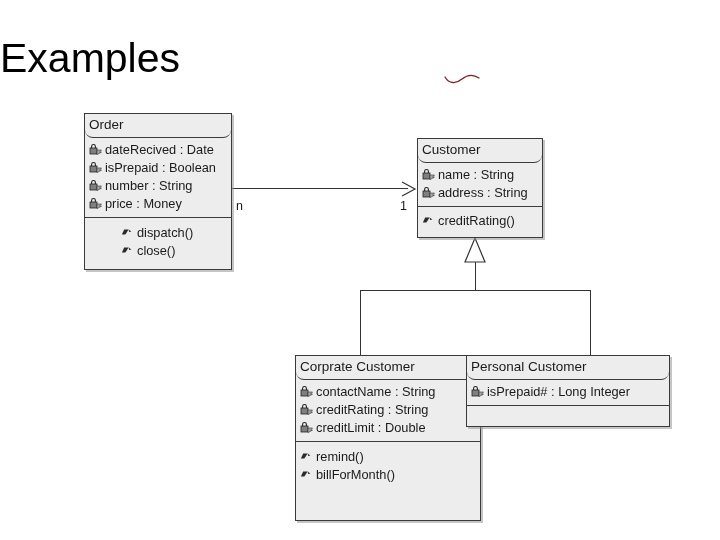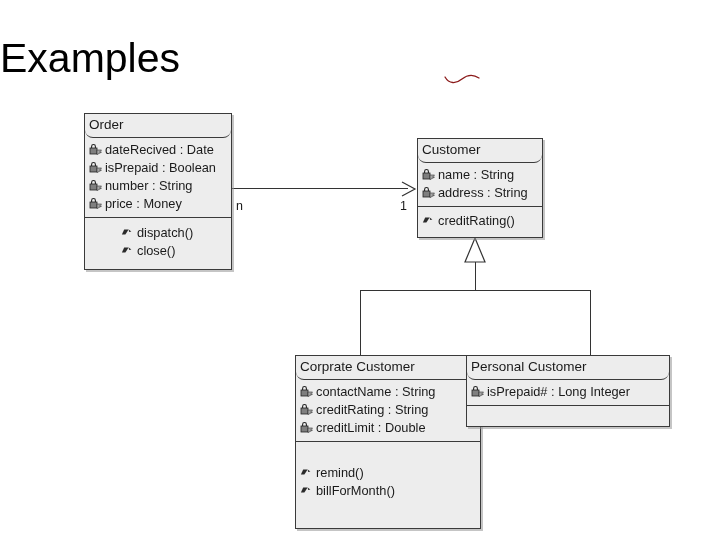--- a/index.html
+++ b/index.html
@@ -288,21 +288,21 @@
         <span class="icon-attr">
           <svg viewBox="0 0 14 14" width="14" height="14">
             <rect x="1" y="5" width="7" height="6" fill="#7f7f7f" stroke="#222" stroke-width="0.8"></rect>
             <path d="M2.6 5 V3.4 a1.9 1.9 0 0 1 3.8 0 V5" fill="none" stroke="#222" stroke-width="1.1"></path>
             <path d="M8 7 L12.5 7 L10.6 9.2 L12.5 9.2 L8 11.6 Z" fill="#a8a8a8" stroke="#333" stroke-width="0.6"></path>
           </svg>
         </span>
         <span class="member-label">creditLimit : Double</span>
       </div>
     </div>
-    <div class="uml-compartment last" style="padding-top:6px; padding-bottom:28px;margin-top:16px;">
+    <div class="uml-compartment last" style="padding-top:6px; padding-bottom:36px;">
       <div class="uml-member">
         <span class="icon-op">
           <svg viewBox="0 0 14 14" width="14" height="14">
             <path d="M3.2 3.6 L7.6 3.6 L4.4 8.4 L0.9 8.4 Z" fill="#2b2b2b"></path>
             <path d="M7.6 3.6 L10.4 5.6 L8.2 6.1 Z" fill="#2b2b2b"></path>
           </svg>
         </span>
         <span class="member-label">remind()</span>
       </div>
       <div class="uml-member">

